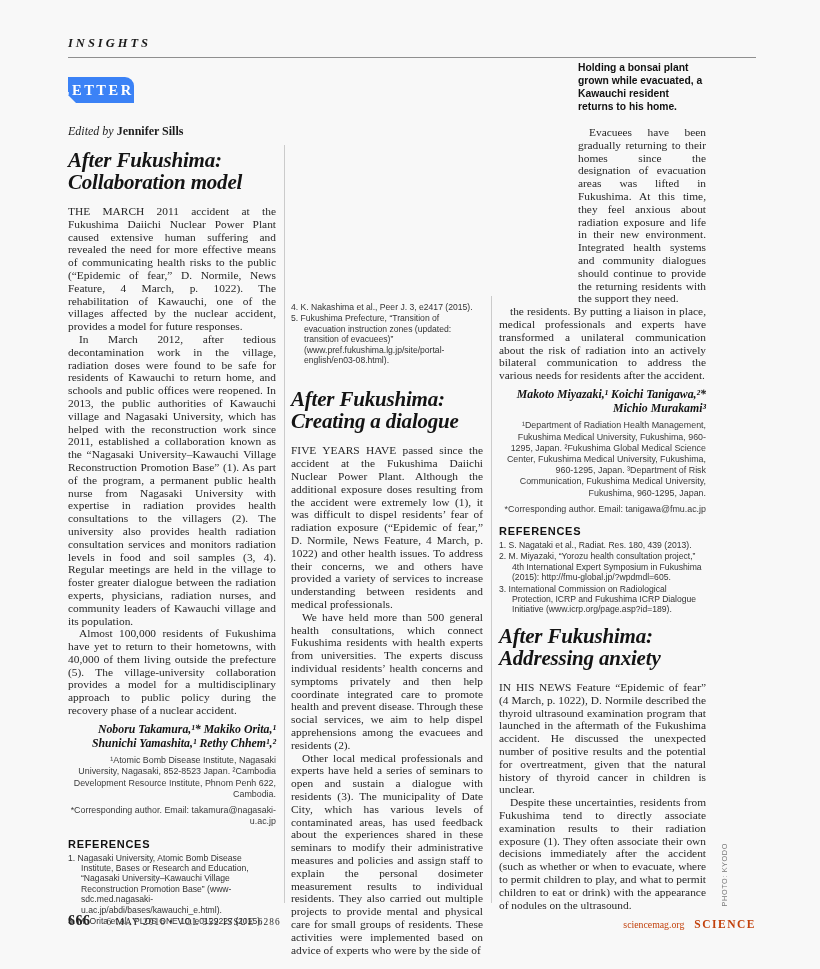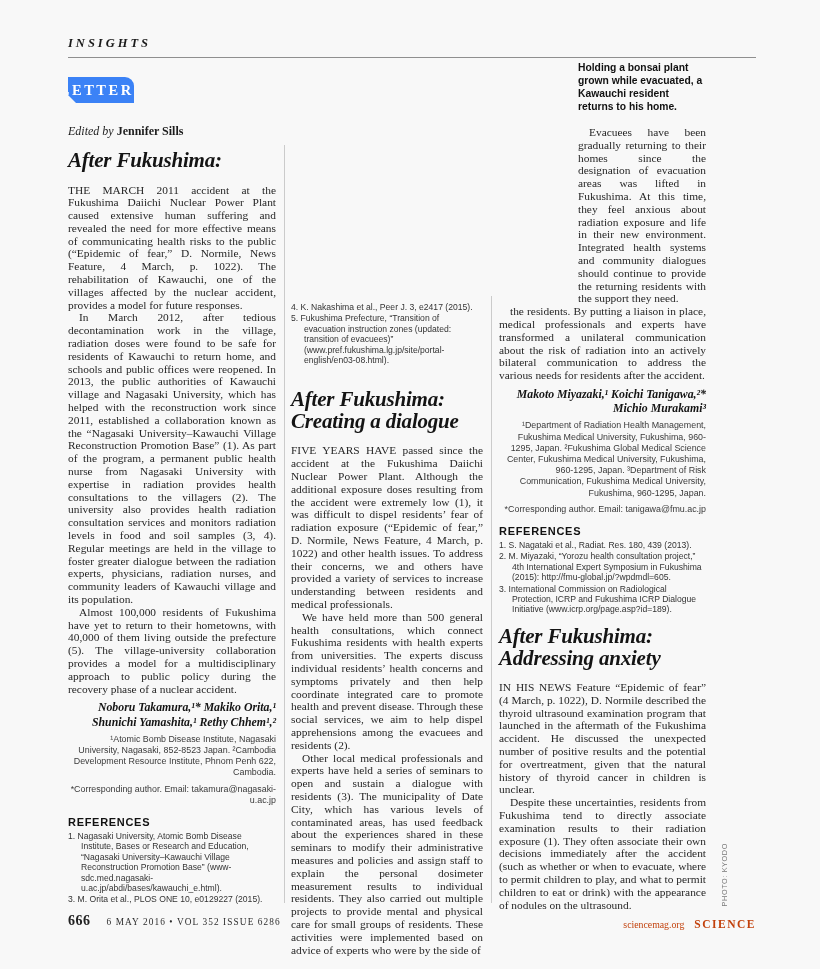--- a/index.html
+++ b/index.html
@@ -84,20 +84,21 @@
     <span class="it">Edited by</span>
     <span class="nm">Jennifer Sills</span>
   </div>
 
   <div class="vrule vrule1"></div>
   <div class="vrule vrule2"></div>
 
   <section class="col col1">
     <h2 class="ltitle">
       <span class="tl">After Fukushima:</span>
+      <span class="tl">Collaboration model</span>
     </h2>
     <p class="body">THE MARCH 2011 accident at the Fukushima Daiichi Nuclear Power Plant caused extensive human suffering and revealed the need for more effective means of communicating health risks to the public (“Epidemic of fear,” D. Normile, News Feature, 4 March, p. 1022). The rehabilitation of Kawauchi, one of the villages affected by the nuclear accident, provides a model for future responses.</p>
     <p class="body">In March 2012, after tedious decontamination work in the village, radiation doses were found to be safe for residents of Kawauchi to return home, and schools and public offices were reopened. In 2013, the public authorities of Kawauchi village and Nagasaki University, which has helped with the reconstruction work since 2011, established a collaboration known as the “Nagasaki University–Kawauchi Village Reconstruction Promotion Base” (1). As part of the program, a permanent public health nurse from Nagasaki University with expertise in radiation provides health consultations to the villagers (2). The university also provides health radiation consultation services and monitors radiation levels in food and soil samples (3, 4). Regular meetings are held in the village to foster greater dialogue between the radiation experts, physicians, radiation nurses, and community leaders of Kawauchi village and its population.</p>
     <p class="body">Almost 100,000 residents of Fukushima have yet to return to their hometowns, with 40,000 of them living outside the prefecture (5). The village-university collaboration provides a model for a multidisciplinary approach to public policy during the recovery phase of a nuclear accident.</p>
     <div class="sig">Noboru Takamura,¹* Makiko Orita,¹ Shunichi Yamashita,¹ Rethy Chhem¹,²</div>
     <div class="affil">¹Atomic Bomb Disease Institute, Nagasaki University, Nagasaki, 852-8523 Japan. ²Cambodia Development Resource Institute, Phnom Penh 622, Cambodia.</div>
     <div class="affil corr">*Corresponding author. Email: takamura@nagasaki-u.ac.jp</div>
     <div class="refs-label">REFERENCES</div>
     <div class="refs">
       <div class="ref">1. Nagasaki University, Atomic Bomb Disease Institute, Bases or Research and Education, “Nagasaki University–Kawauchi Village Reconstruction Promotion Base” (www-sdc.med.nagasaki-u.ac.jp/abdi/bases/kawauchi_e.html).</div>

